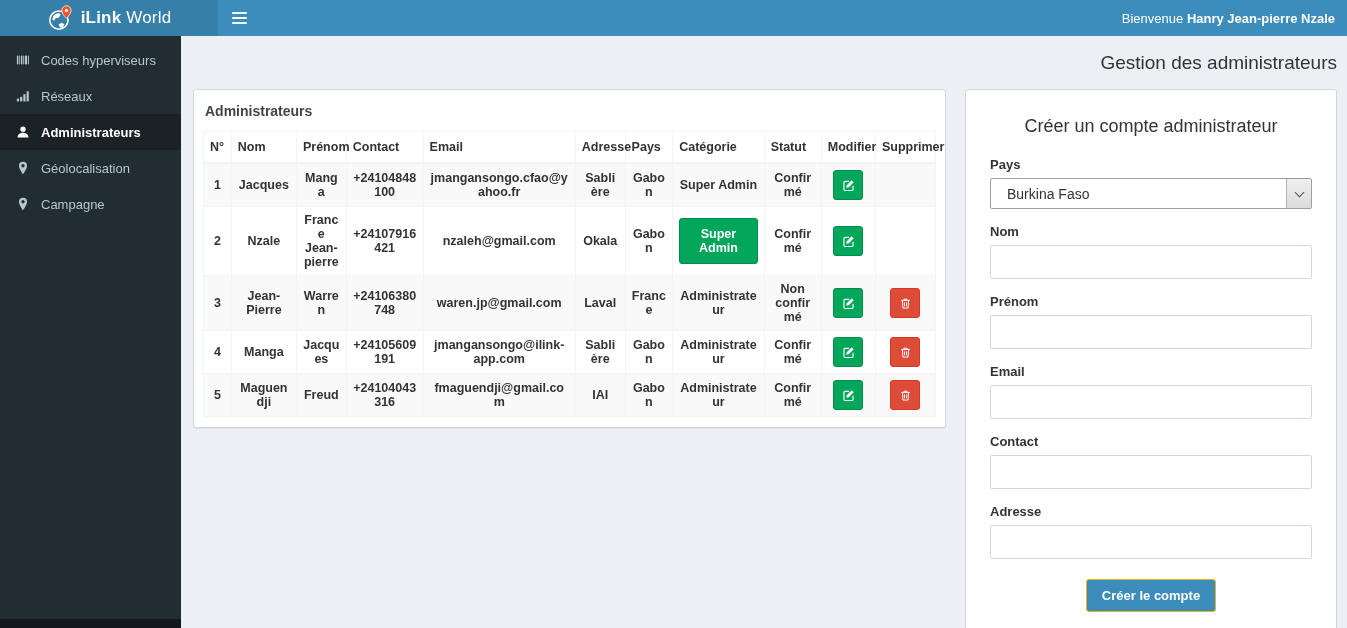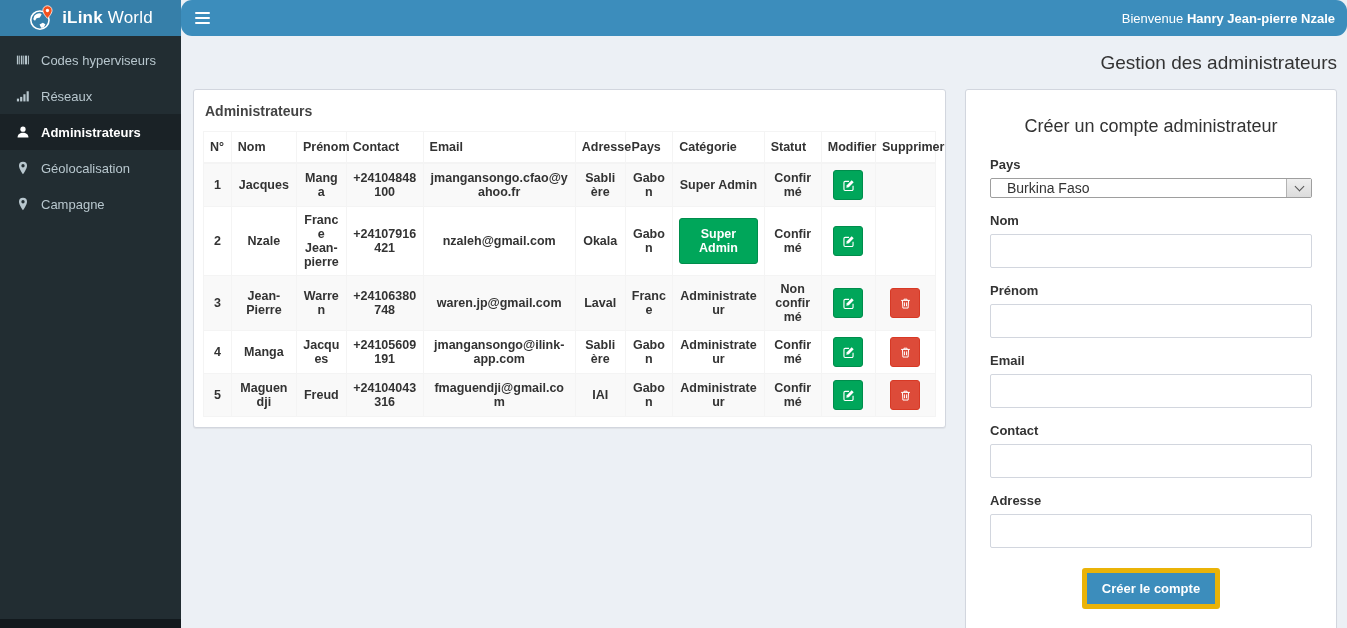--- a/index.html
+++ b/index.html
@@ -4,26 +4,26 @@
 <style>
   * { box-sizing: border-box; }
   html,body { margin:0; padding:0; }
   body {
     width:1347px; height:628px; overflow:hidden;
     font-family:"Liberation Sans", sans-serif;
     background:#ecf0f5; color:#333;
   }
   
   .topbar { position:fixed; top:0; left:0; width:1347px; height:36px; display:flex; z-index:20; }
-  .logo-area { width:181px; height:36px; background:#367fa9; color:#fff;
+  .logo-area { width:218px; height:36px; background:#367fa9; color:#fff;
     display:flex; align-items:center; justify-content:center; gap:7px; }
   .brand { font-size:17px; letter-spacing:.2px; }
   .brand b { font-weight:bold; }
   .navbar { flex:1; background:#3c8dbc; display:flex; align-items:center;
-    justify-content:space-between; padding:0 12px;border-radius:11px; }
+    justify-content:space-between; padding:0 12px; }
   .hamburger { display:inline-flex; flex-direction:column; gap:3px; cursor:pointer; padding:4px 2px; }
   .hamburger i { display:block; width:15px; height:2px; background:#fff; border-radius:1px; }
   .welcome { color:#fff; font-size:13px; }
   .welcome b { font-weight:bold; }
   
   .sidebar { position:fixed; top:36px; left:0; width:181px; height:592px; background:#222d32; }
   .sidebar-menu { padding-top:6px; }
   .sidebar-item { display:flex; align-items:center; gap:10px; padding:10px 15px;
     color:#b8c7ce; font-size:13px; cursor:pointer; }
   .sidebar-item.active { background:#1a2226; color:#fff; font-weight:bold; }
@@ -66,36 +66,36 @@
   .form-panel { width:372px; padding:14px 24px 24px; }
   .form-title { font-size:18px; font-weight:normal; color:#333; text-align:center; margin:12px 0 20px; }
   .field { margin-bottom:15px; }
   .field label { display:block; font-size:13px; font-weight:bold; color:#333; margin-bottom:6px; }
   .field input {
     width:100%; height:34px; border:1px solid #d2d6de; border-radius:2px;
     padding:0 10px; font-size:13px; font-family:inherit; color:#333; background:#fff; outline:none;
   }
   .select-wrap { position:relative; }
   .select-wrap select {
-    width:100%; height:20px; appearance:none; -webkit-appearance:none; -moz-appearance:none;
+    width:100%; height:31px; appearance:none; -webkit-appearance:none; -moz-appearance:none;
     border:1px solid #9e9e9e; border-radius:2px; background:#fff;
     padding:0 30px 0 16px; font-size:14px; color:#333; font-family:inherit; outline:none; cursor:pointer;
   }
   .select-arrow {
     position:absolute; top:1px; right:1px; bottom:1px; width:25px;
     background:linear-gradient(#efefef,#dcdcdc); border-left:1px solid #b3b3b3;
     display:flex; align-items:center; justify-content:center; pointer-events:none;
   }
   .select-arrow i {
     display:block; width:7px; height:7px; margin-top:-3px;
     border-right:1.5px solid #555; border-bottom:1.5px solid #555; transform:rotate(45deg);
   }
   .submit-row { text-align:center; margin-top:20px; }
   .btn-primary {
-    background:#3c8dbc; border:5px solid #eab308; color:#fff; font-weight:bold;
+    background:#3c8dbc; border:1px solid #eab308; color:#fff; font-weight:bold;
     font-size:13px; padding:8px 15px; border-radius:3px; cursor:pointer; font-family:inherit;
   }
 </style>
 </head>
 <body>
 
 <header class="topbar">
   <div class="logo-area">
     <span style="display:inline-flex;">
       <svg width="27" height="27" viewBox="0 0 34 34">

